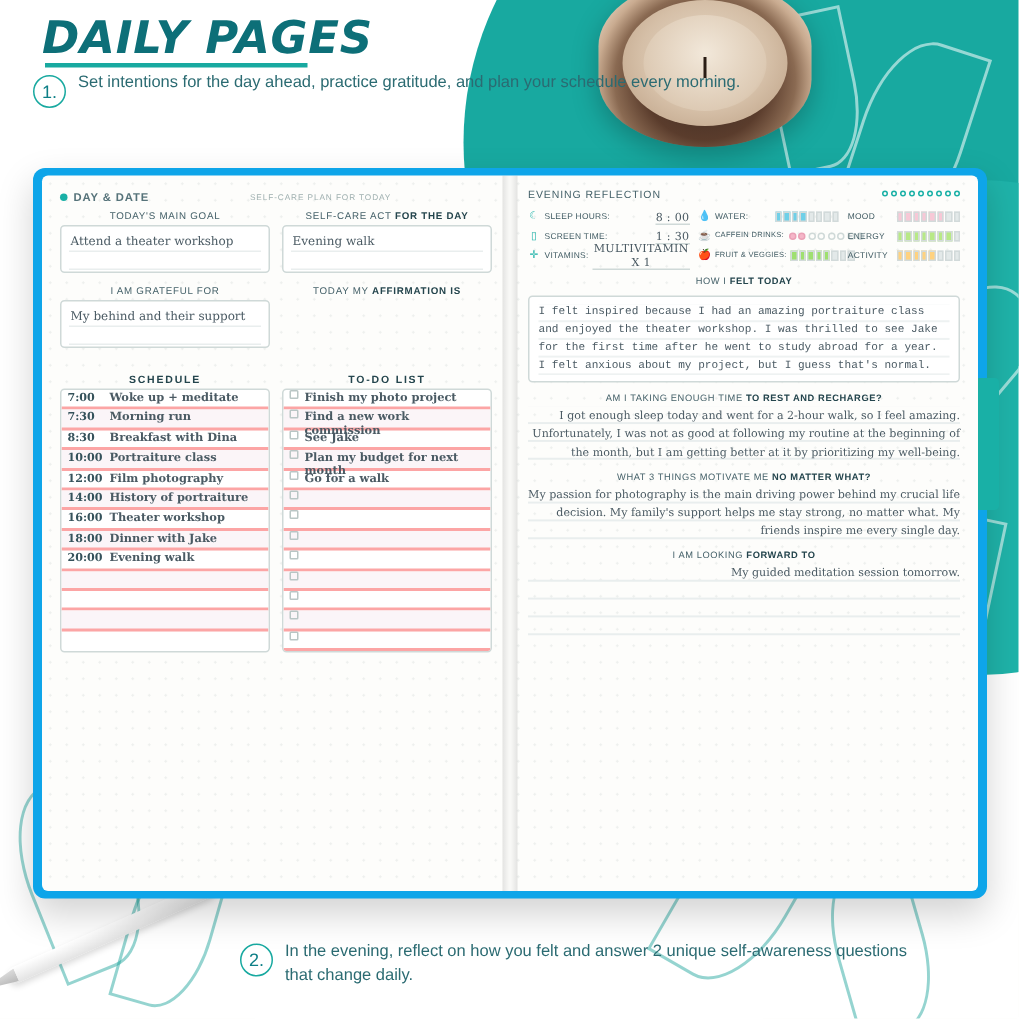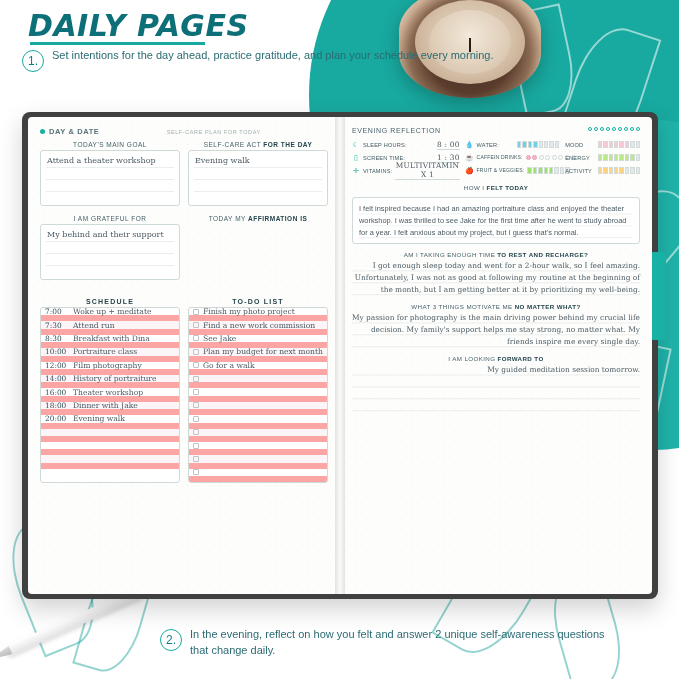--- a/index.html
+++ b/index.html
@@ -93,21 +93,21 @@
   }
   .pen .tip {
     position:absolute; left:0; top:5px; width:24px; height:9px;
     background:linear-gradient(#dcdcdc,#b9b9b9);
     clip-path:polygon(0 50%,100% 0,100% 100%);
   }
 
   
   .book {
     position:absolute; left:22px; top:112px; width:636px; height:487px;
-    background:#404040;
+    background:#0ea5e9;
     border-radius:8px;
     box-shadow:0 10px 24px rgba(0,0,0,.18);
   }
   .book-inner {
     position:absolute; left:6px; top:5px; right:6px; bottom:5px;
     background:#fdfdfb; border-radius:4px; display:flex; overflow:hidden;
   }
   .spine {
     position:absolute; left:50%; top:0; bottom:0; width:10px; margin-left:-5px;
     background:linear-gradient(90deg,rgba(0,0,0,.10),rgba(0,0,0,.02) 45%,rgba(0,0,0,.02) 55%,rgba(0,0,0,.10));
@@ -140,21 +140,21 @@
 
   
   .row2 { display:flex; gap:8px; position:relative; z-index:2; }
   .boxcell { flex:1; }
   .boxtitle {
     text-align:center; font-size:6.5px; letter-spacing:.5px; color:#46626a;
     text-transform:uppercase; margin-bottom:2px;
   }
   .boxtitle b { color:#24454d; }
   .box {
-    border:1px solid #cfd9d8; border-radius:3px; height:56px;
+    border:1px solid #cfd9d8; border-radius:3px; height:32px;
     padding:5px 6px;
     background:linear-gradient(#fff 0,#fff 100%);
     position:relative; overflow:hidden;
   }
   .box .ln {
     position:absolute; left:5px; right:5px; height:1px; background:#e9eeee;
   }
   .hand {
     font-family:"DejaVu Serif", serif;
     font-size:8px; color:#4a5a63; position:relative; z-index:2;
@@ -166,23 +166,23 @@
     text-transform:uppercase; font-weight:bold; margin:9px 0 2px;
     position:relative; z-index:2;
   }
 
   .twocols { display:flex; gap:8px; position:relative; z-index:2; }
   .listbox {
     flex:1; border:1px solid #cfd9d8; border-radius:3px; overflow:hidden;
     background:#fff;
   }
   .lrow {
-    display:flex; align-items:center; gap:4px; height:13.4px;
-    border-bottom:6px solid #fca5a5; padding:0 4px;
-    font-family:"DejaVu Serif", serif; font-size:7.6px; color:#4a5a63;
+    display:flex; gap:4px; height:13.4px;
+    border-bottom:2px solid #fca5a5; padding:0 4px;
+    font-family:"DejaVu Serif", serif; font-size:7.6px; color:#4a5a63;font-weight:bold;
   }
   .lrow:nth-child(even) { background:#fbf5f8; }
   .lrow .t { color:#35525b; width:24px; flex:none; font-size:7.4px;}
   .lrow .cb {
     width:6px;height:6px;border:1px solid #b9c6c5;border-radius:1px;flex:none;
   }
 
   
   .rp-head {
     font-size:7px; color:#46626a; letter-spacing:.6px; text-transform:uppercase;
@@ -213,21 +213,21 @@
   .moodrow .bars i.on { background:#f7c8d6; }
   .energyrow .bars i.on { background:#b8e986; }
   .actrow .bars i.on { background:#ffd27f; }
 
   .reflect {
     position:relative; z-index:2; margin-top:6px;
     border:1px solid #cfd9d8; border-radius:3px; background:#fff;
     padding:5px 6px 4px;
   }
   .reflect .txt {
-    font-family:Liberation Sans, sans-serif; font-size:7.4px; color:#4a5a63; line-height:1.6;
+    font-family:Liberation Mono, monospace; font-size:7.4px; color:#4a5a63; line-height:1.6;
     background-image:linear-gradient(#eef2f2 1px, transparent 1px);
     background-size:100% 11.8px;
     background-position:0 10.5px;
   }
   .qtitle {
     text-align:center; font-size:6.2px; color:#46626a; letter-spacing:.4px;
     text-transform:uppercase; margin:7px 0 2px; position:relative; z-index:2;
   }
   .qtitle b { color:#24454d; }
   .qblock { position:relative; z-index:2;text-align:right; }
@@ -340,21 +340,21 @@
       </div>
 
       <div class="twocols">
         <div class="listbox" id="schedule-list">
             <div class="lrow">
               <span class="t">7:00</span>
               <span>Woke up + meditate</span>
             </div>
             <div class="lrow">
               <span class="t">7:30</span>
-              <span>Attend run</span>
+              <span>Morning run</span>
             </div>
             <div class="lrow">
               <span class="t">8:30</span>
               <span>Breakfast with Dina</span>
             </div>
             <div class="lrow">
               <span class="t">10:00</span>
               <span>Portraiture class</span>
             </div>
             <div class="lrow">

